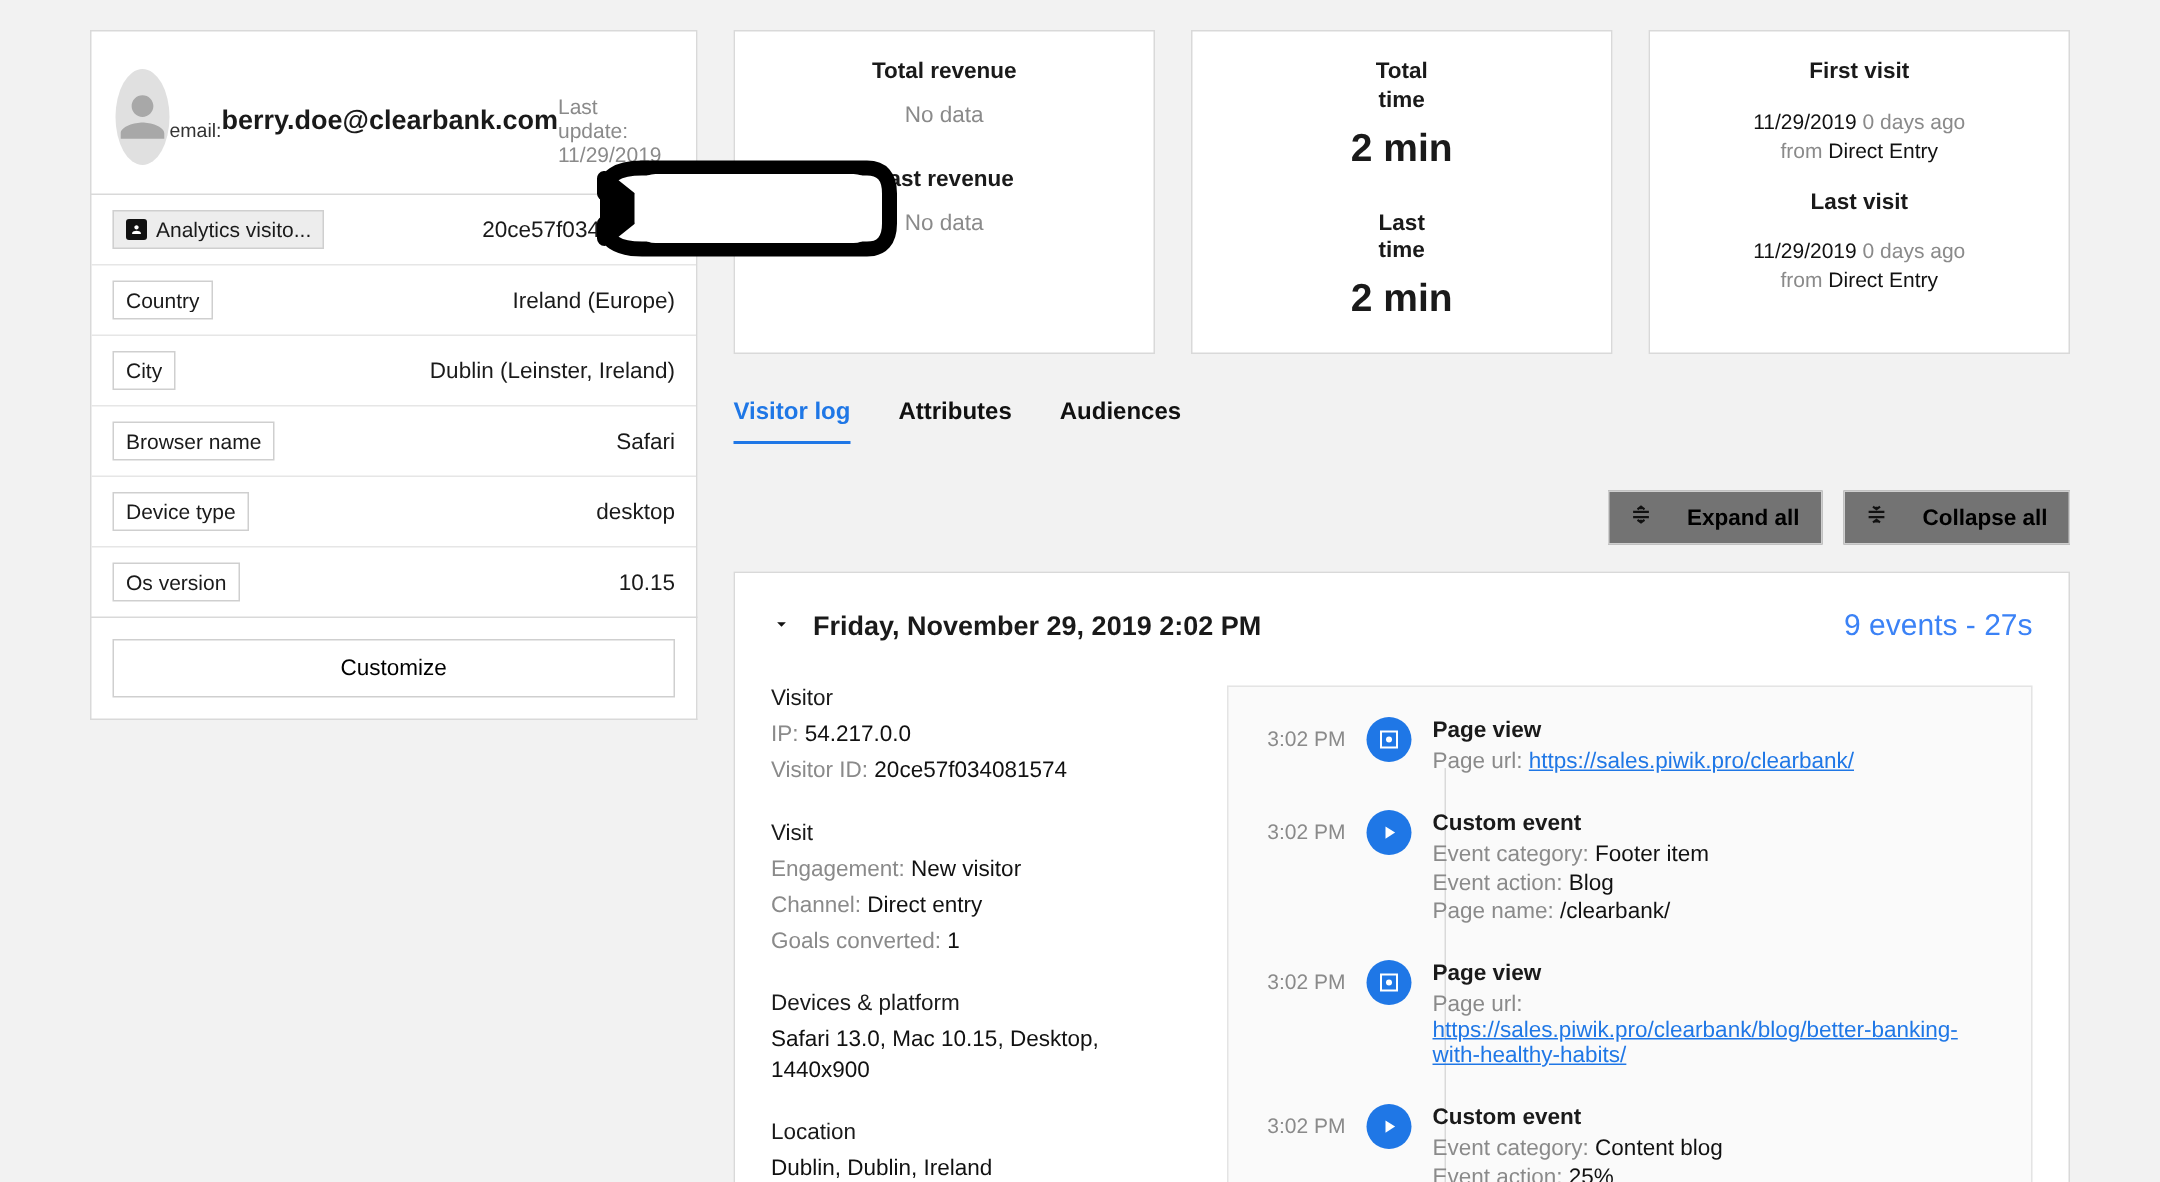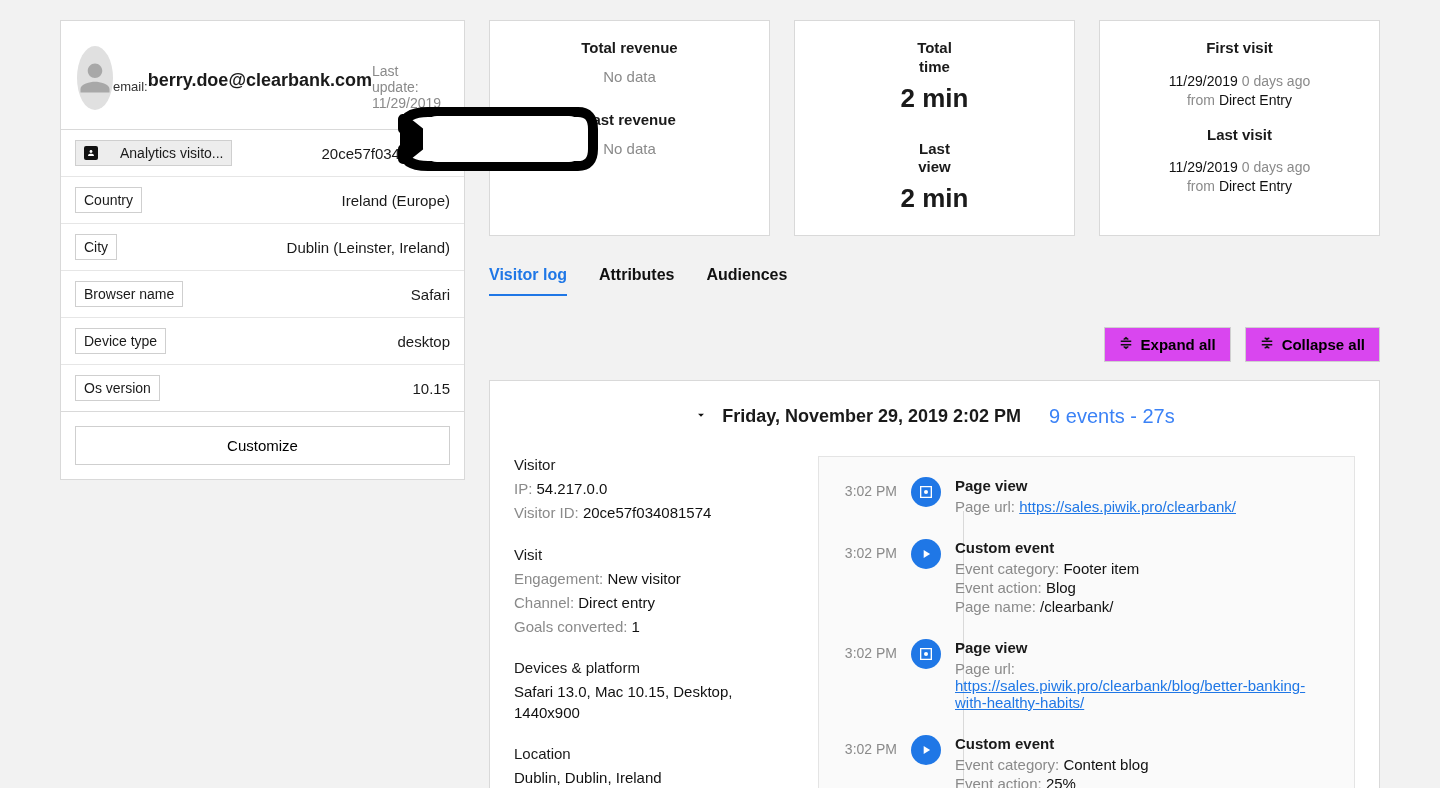--- a/index.html
+++ b/index.html
@@ -61,21 +61,21 @@
     border-bottom: 1px solid #e6e6e6;
   }
   .attr-row:last-of-type { border-bottom: none; }
   .attr-key {
     display: inline-flex;
     align-items: center;
     border: 1px solid #cfcfcf;
     padding: 4px 8px;
     font-size: 14px;
     background: #fff;
-    gap: 22px;
+    gap: 6px;
     max-width: 170px;
   }
   .attr-key.highlight {
     background: #ededed;
   }
   .attr-key .id-icon {
     width: 14px; height: 14px;
     background: #111;
     display: inline-flex; align-items: center; justify-content: center;
     color: #fff;
@@ -145,40 +145,40 @@
 
   
   .controls-row {
     display: flex;
     justify-content: flex-end;
     margin-top: 30px;
     gap: 14px;
   }
   .ctrl-btn {
     border: 1px solid #cfcfcf;
-    background: #d946ef;
+    background: #737373;
     padding: 8px 14px;
     font-size: 15px;
     font-weight: 600;
     display: inline-flex;
     align-items: center;
-    gap: 8px;
+    gap: 24px;
     cursor: pointer;
   }
 
   
   .session-card {
     background: #fff;
     border: 1px solid #d9d9d9;
     margin-top: 18px;
     padding: 24px;
   }
   .session-header {
     display: flex;
-    justify-content: center;
+    justify-content: space-between;
     align-items: center;
   }
   .session-header .left {
     display: flex;
     align-items: center;
     gap: 14px;
     font-weight: 700;
     font-size: 18px;
   }
   .session-header .meta { color: #3b82f6; font-size: 20px; margin-left: 28px; }
@@ -328,21 +328,21 @@
         <div class="stat-nodata">No data</div>
         <div class="stat-sep"></div>
         <div class="stat-title" style="max-width:100px;margin:0 auto;">Last revenue</div>
         <div class="stat-nodata">No data</div>
       </div>
 
       <div class="stat-card">
         <div class="stat-title" style="max-width:60px;margin:0 auto;">Total time</div>
         <div class="stat-value">2 min</div>
         <div class="stat-sep"></div>
-        <div class="stat-title" style="max-width:60px;margin:0 auto;">Last view</div>
+        <div class="stat-title" style="max-width:60px;margin:0 auto;">Last time</div>
         <div class="stat-value">2 min</div>
       </div>
 
       <div class="stat-card">
         <div class="stat-title">First visit</div>
         <div class="stat-sub">
           <span class="black">11/29/2019</span>
           <span>0 days ago</span><br>
           <span>from </span><span class="black">Direct Entry</span>
         </div>

